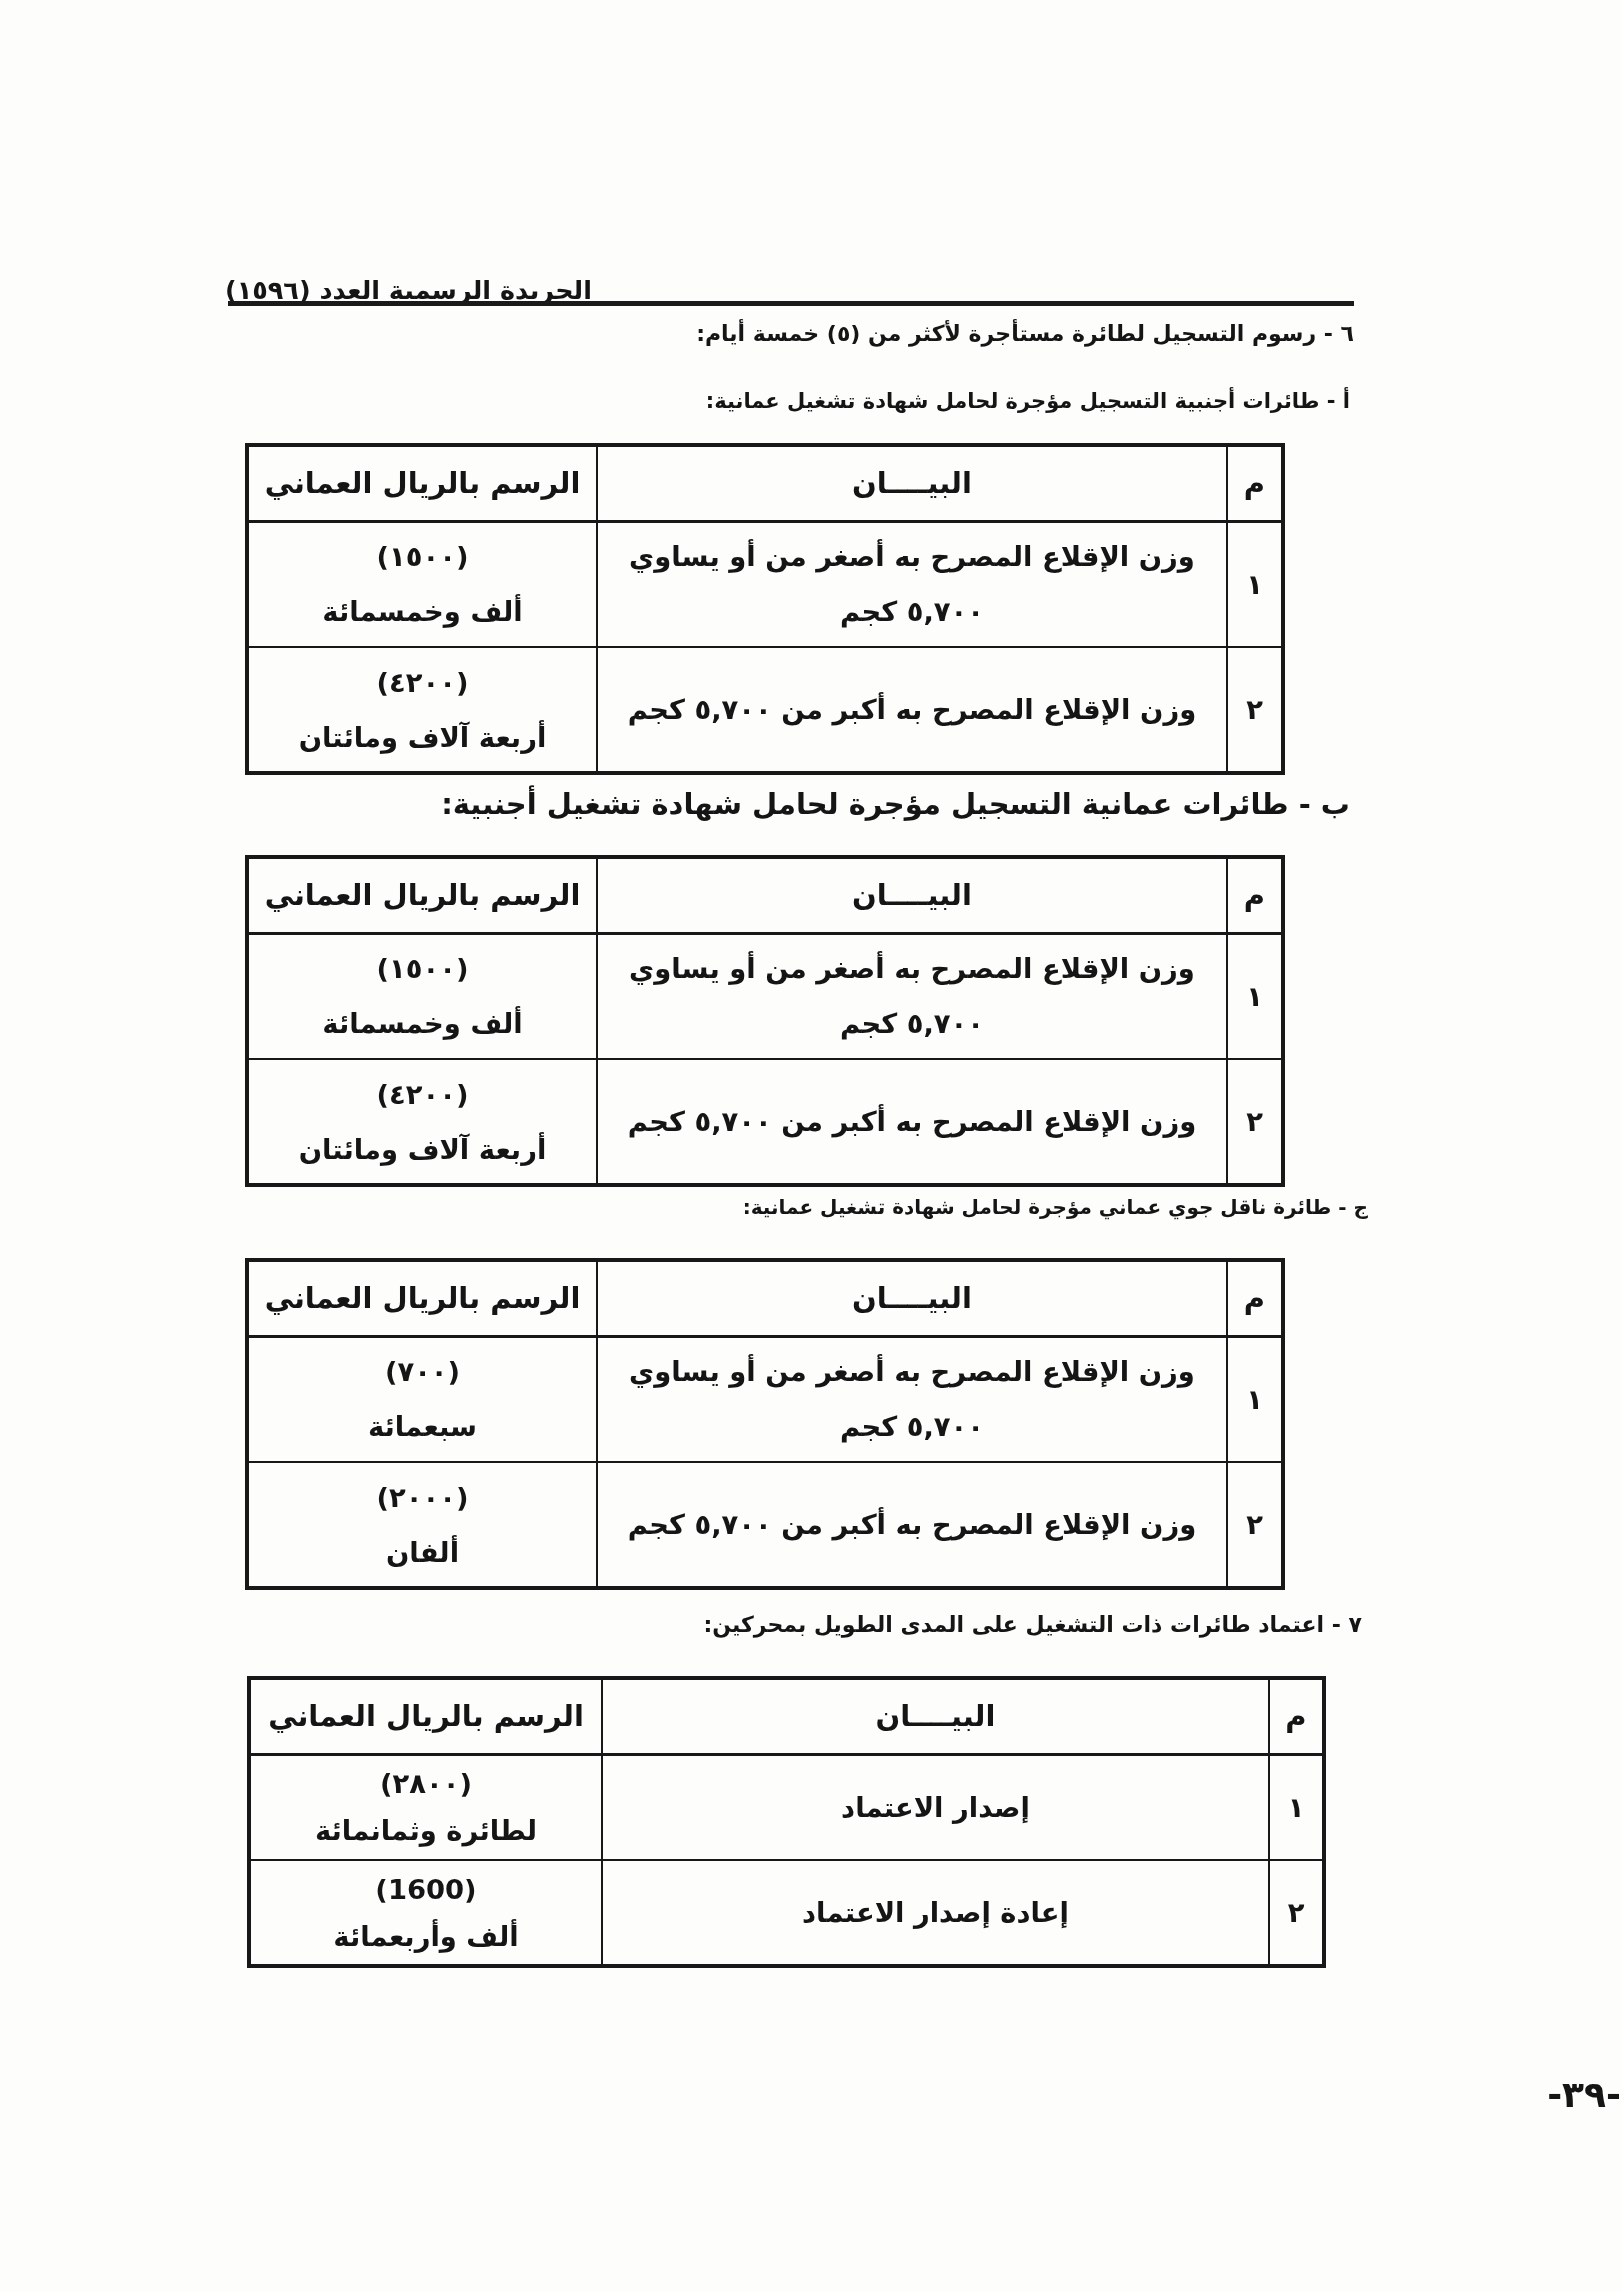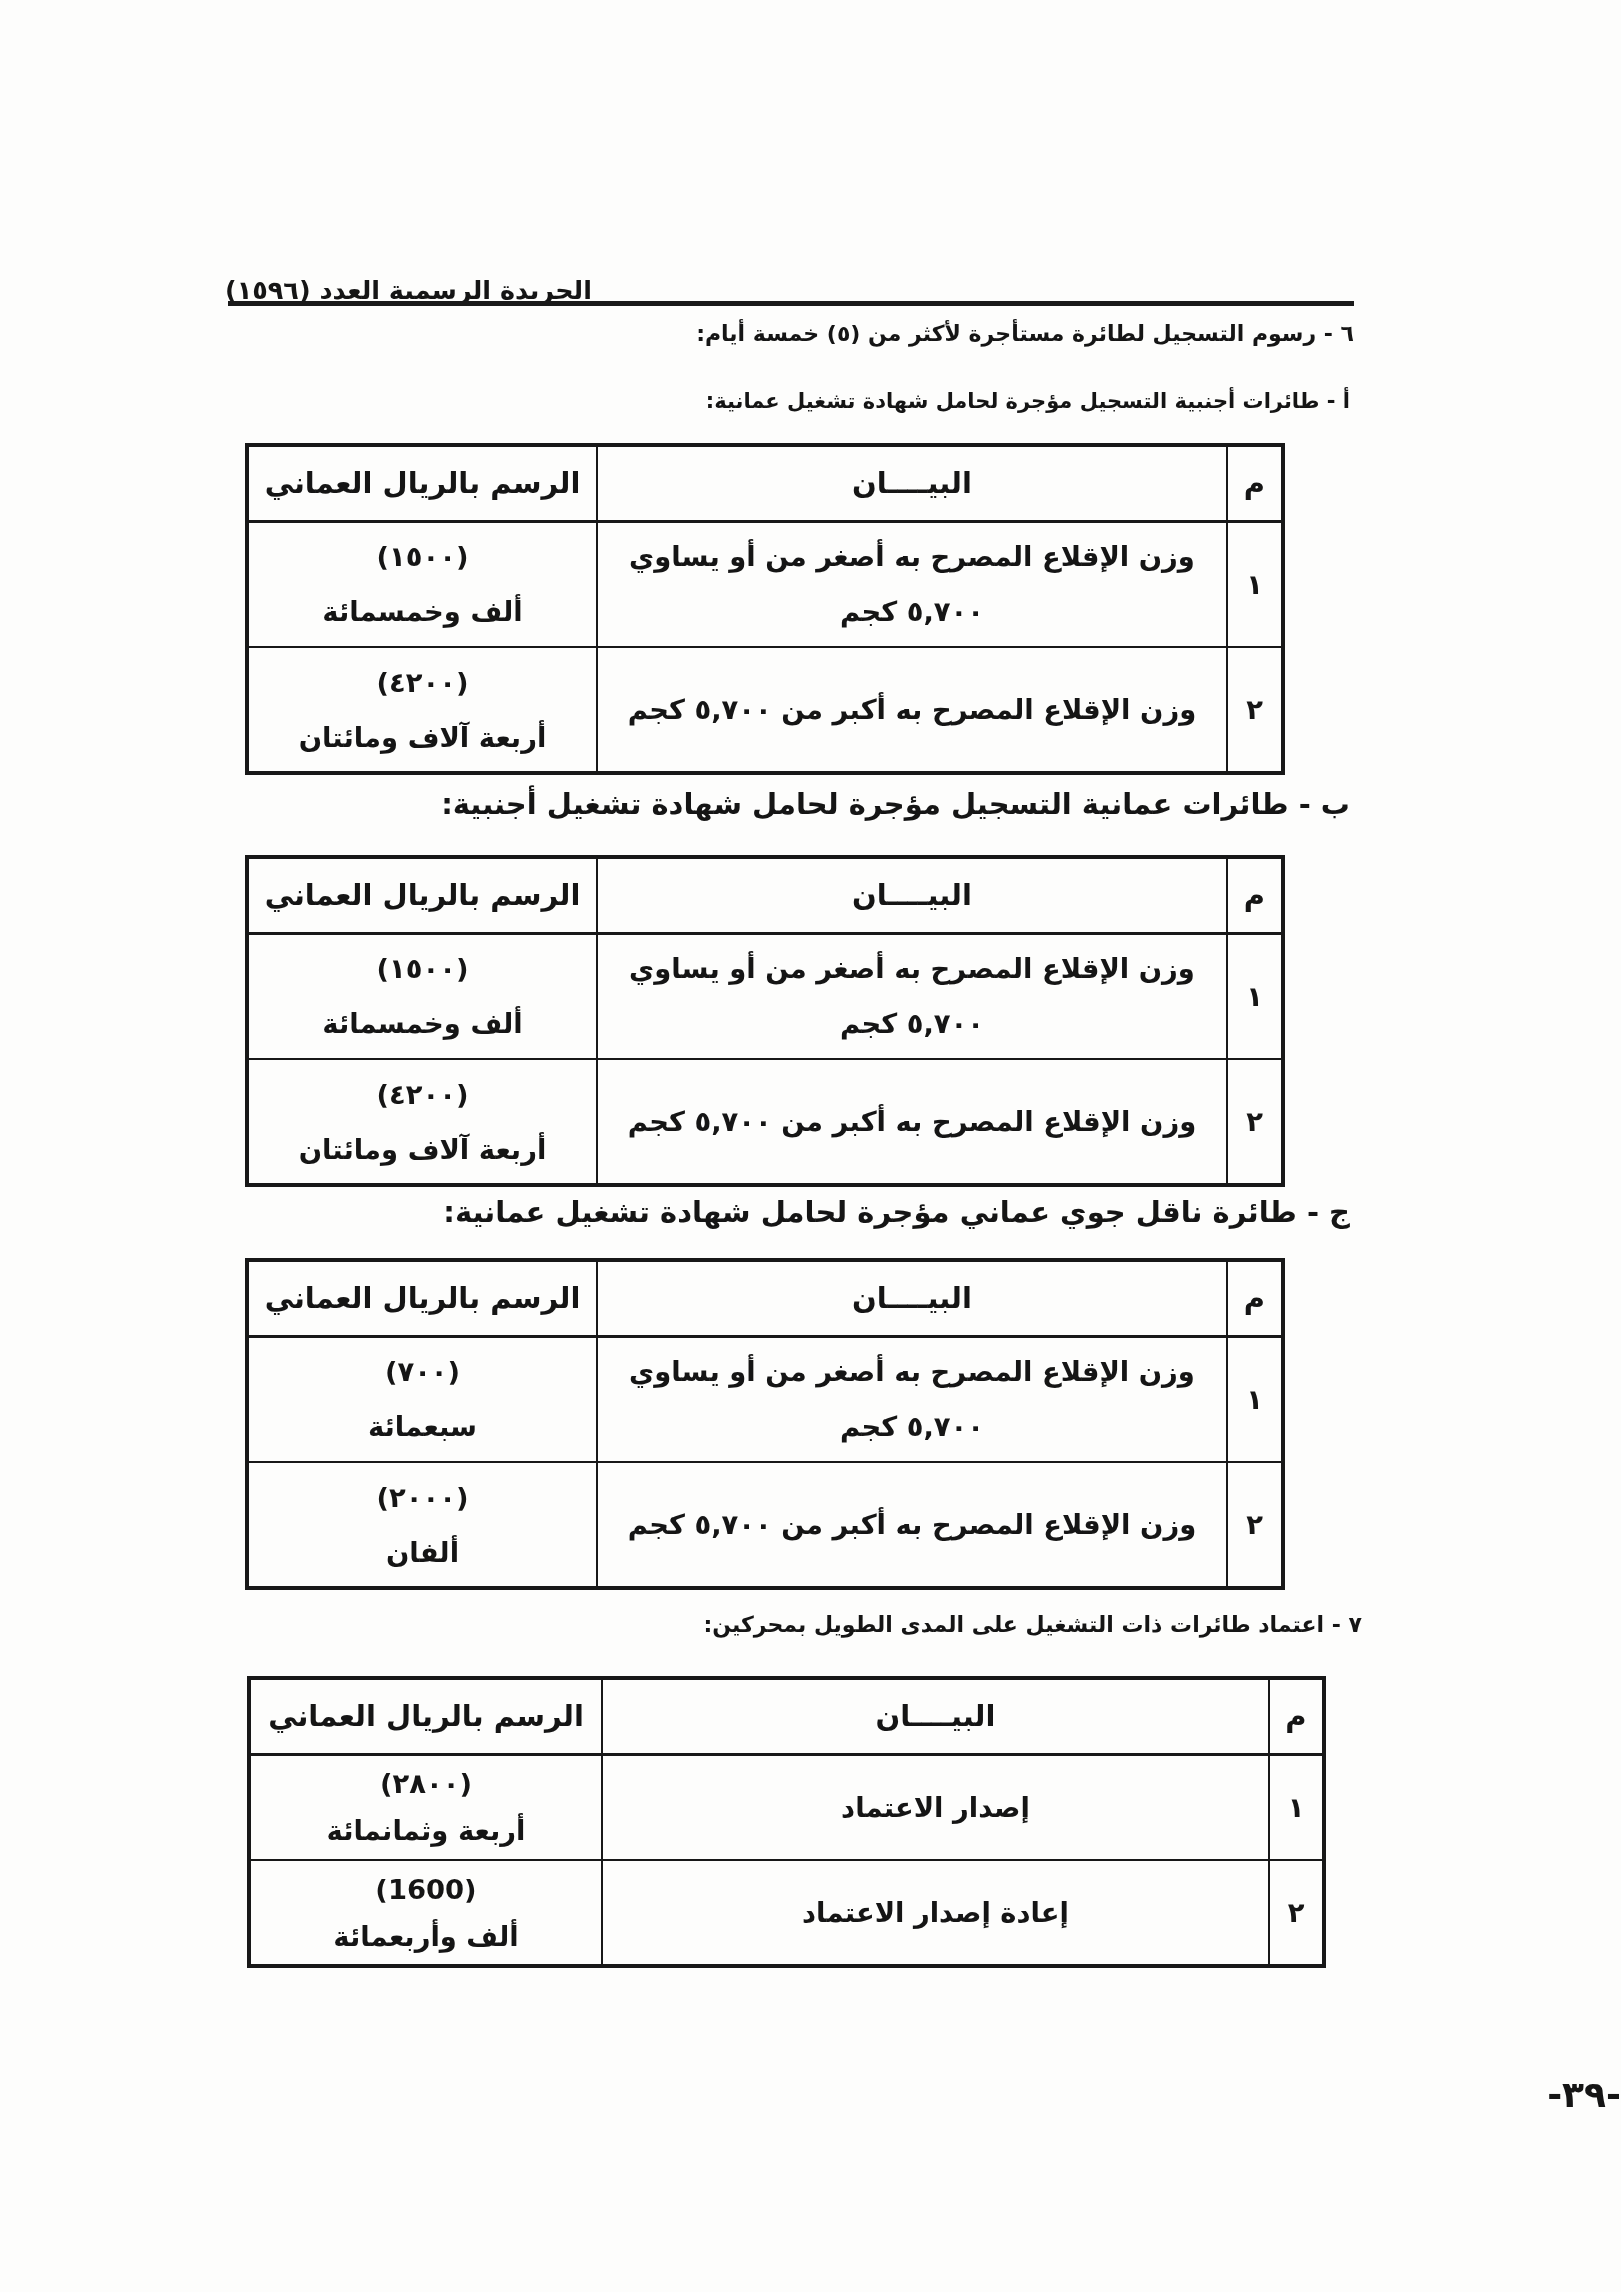--- a/index.html
+++ b/index.html
@@ -9,21 +9,21 @@
     font-family:"DejaVu Sans",sans-serif;font-weight:700;direction:rtl;
   }
   
   .gazette-title{position:absolute;left:225px;top:255px;font-size:25.5px;white-space:nowrap;margin-top:20px;}
   .header-rule{position:absolute;left:228px;top:301px;width:1126px;height:4.9px;background:#1a1a1a;}
   
   .heading{position:absolute;font-size:22px;white-space:nowrap;}
   .h-item6{right:267px;top:321px;}
   .h-sub-a{right:271px;top:389px;font-size:21px;}
   .h-sub-b{right:271px;top:787px;font-size:29px;}
-  .h-sub-j{right:271px;top:1195px;font-size:29px;}
+  .h-sub-j{right:253px;top:1195px;font-size:20px;}
   .h-item7{right:259px;top:1612px;}
   
   table.fees{
     position:absolute;border-collapse:collapse;table-layout:fixed;
     background:#fdfdfc;
   }
   table.fees th,table.fees td{
     border:2px solid #181818;text-align:center;vertical-align:middle;
     padding:0 5.9px;overflow:hidden;
   }
@@ -195,21 +195,21 @@
     </thead>
     <tbody>
       <tr>
         <td>١</td>
         <td>
           <span class="line">إصدار الاعتماد</span>
 
         </td>
         <td>
           <span class="fee-num">(٢٨٠٠)</span>
-          <span class="fee-words">أربعة وثمانمائة</span>
+          <span class="fee-words">لطائرة وثمانمائة</span>
         </td>
       </tr>
       <tr>
         <td>٢</td>
         <td>
           <span class="line">إعادة إصدار الاعتماد</span>
 
         </td>
         <td>
           <span class="fee-num">(1600)</span>

